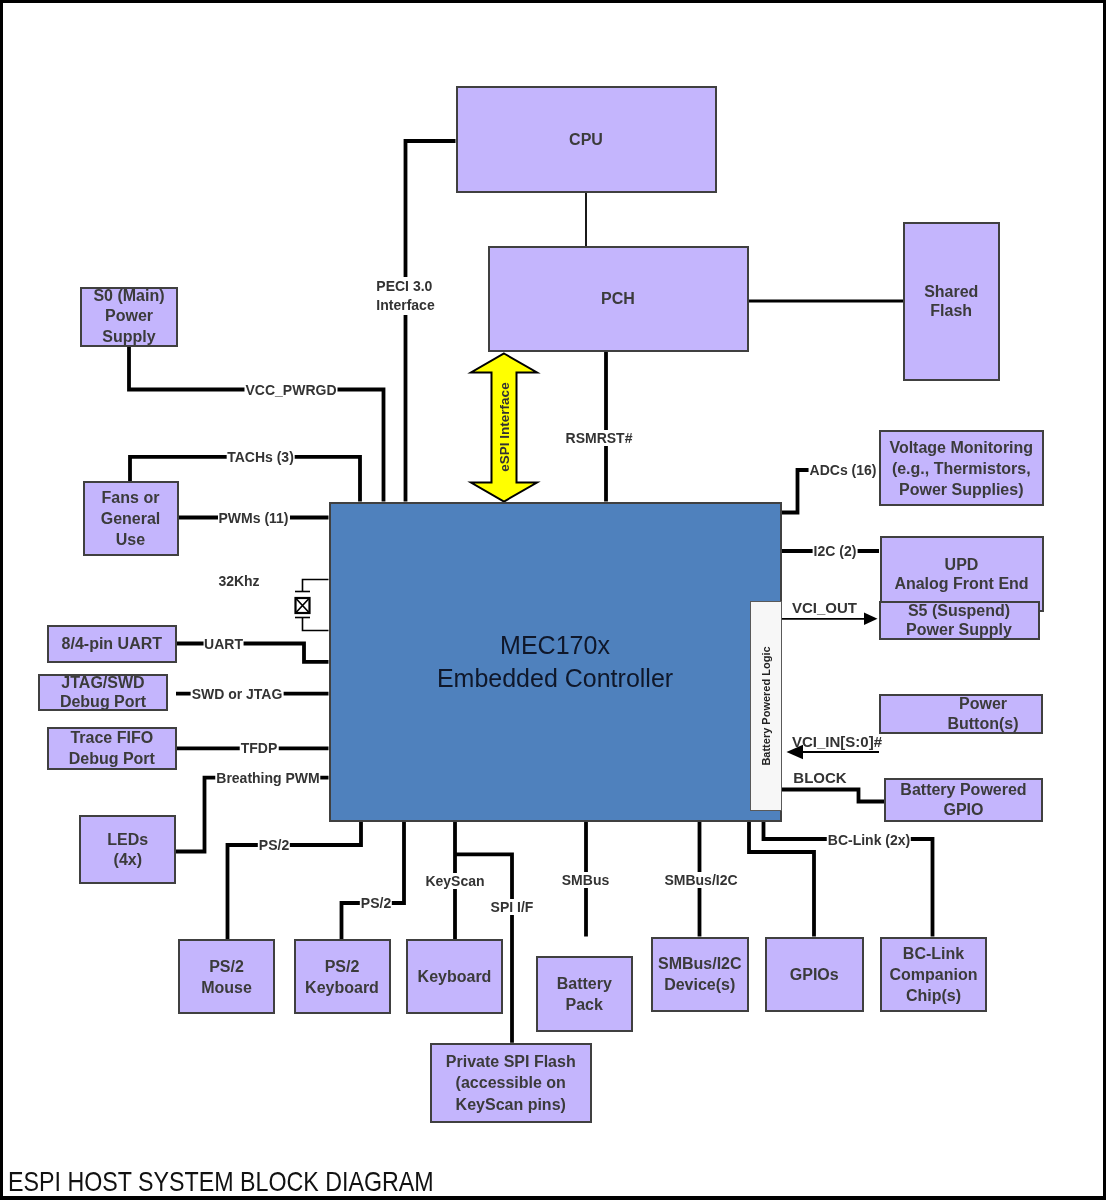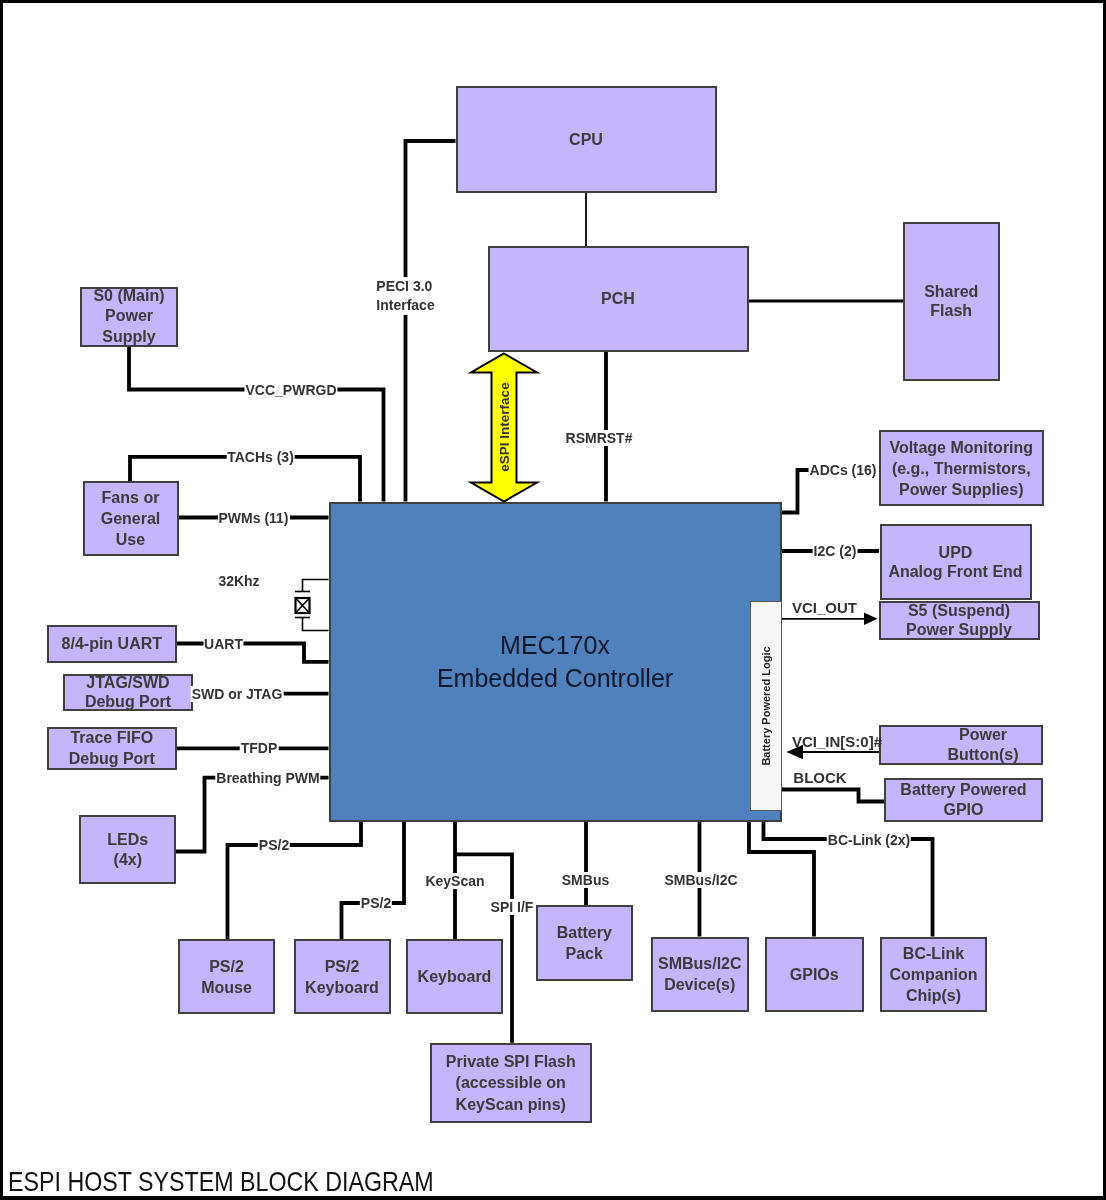--- a/index.html
+++ b/index.html
@@ -67,35 +67,35 @@
   <polygon points="504,353.5 537,372.5 516.5,372.5 516.5,482.5 537,482.5 504,501.5 471,482.5 491.5,482.5 491.5,372.5 471,372.5" fill="#FFFF00" stroke="#000" stroke-width="2"></polygon>
   <text x="504" y="427" transform="rotate(-90 504 427)" text-anchor="middle" dominant-baseline="central" font-family="Liberation Sans, sans-serif" font-size="13.5" font-weight="bold" fill="#333">eSPI Interface</text>
 </svg>
 
 <div class="b" style="left:455.5px;top:86px;width:261px;height:107px;">CPU</div>
 <div class="b" style="left:455.5px;top:246px;width:261px;height:106px;margin-left:32px;">PCH</div>
 <div class="b" style="left:903px;top:221.5px;width:96.5px;height:159px;">Shared<br>Flash</div>
 <div class="b" style="left:80px;top:286.5px;width:98px;height:60px;line-height:20.5px;">S0 (Main)<br>Power<br>Supply</div>
 <div class="b" style="left:82.5px;top:481px;width:96px;height:75px;line-height:21px;">Fans or<br>General<br>Use</div>
 <div class="b" style="left:46.8px;top:625px;width:130px;height:38px;">8/4-pin UART</div>
-<div class="b" style="left:63px;top:674px;width:130px;height:37px;line-height:18.5px;">JTAG/SWD<br>Debug Port</div>
+<div class="b" style="left:38px;top:674px;width:130px;height:37px;line-height:18.5px;">JTAG/SWD<br>Debug Port</div>
 <div class="b" style="left:46.8px;top:726.7px;width:130px;height:43.5px;line-height:21px;">Trace FIFO<br>Debug Port</div>
 <div class="b" style="left:79.3px;top:815px;width:97px;height:69px;line-height:20px;">LEDs<br>(4x)</div>
 <div class="b" style="left:178px;top:939px;width:97px;height:75px;line-height:21px;">PS/2<br>Mouse</div>
 <div class="b" style="left:293.5px;top:939px;width:97px;height:75px;line-height:21px;">PS/2<br>Keyboard</div>
 <div class="b" style="left:406px;top:939px;width:97px;height:75px;">Keyboard</div>
 <div class="b" style="left:429.5px;top:1042.8px;width:162.5px;height:80px;line-height:21.5px;">Private SPI Flash<br>(accessible on<br>KeyScan pins)</div>
-<div class="b" style="left:535.5px;top:905px;width:97.5px;height:75.5px;line-height:21px;">Battery<br>Pack</div>
+<div class="b" style="left:535.5px;top:956px;width:97.5px;height:75.5px;line-height:21px;">Battery<br>Pack</div>
 <div class="b" style="left:650.5px;top:936.5px;width:98.5px;height:75.5px;line-height:21px;">SMBus/I2C<br>Device(s)</div>
 <div class="b" style="left:765px;top:936.5px;width:98.5px;height:75.5px;">GPIOs</div>
 <div class="b" style="left:880px;top:936.5px;width:107px;height:75.5px;line-height:21px;">BC-Link<br>Companion<br>Chip(s)</div>
 <div class="b" style="left:878.5px;top:430px;width:165.5px;height:76px;line-height:21px;">Voltage Monitoring<br>(e.g., Thermistors,<br>Power Supplies)</div>
-<div class="b" style="left:879.5px;top:524px;width:152px;height:76px;line-height:19px;">UPD<br>Analog Front End</div>
+<div class="b" style="left:879.5px;top:536px;width:164px;height:76px;line-height:19px;">UPD<br>Analog Front End</div>
 <div class="b" style="left:878.5px;top:601px;width:161px;height:38.5px;line-height:19px;">S5 (Suspend)<br>Power Supply</div>
-<div class="b" style="left:879px;top:725px;width:164px;height:39.5px;padding-left:44px;">Power Button(s)</div>
+<div class="b" style="left:879px;top:694px;width:164px;height:39.5px;padding-left:44px;">Power Button(s)</div>
 <div class="b" style="left:884px;top:778px;width:159px;height:43.5px;line-height:20px;">Battery Powered<br>GPIO</div>
 
 <div class="mec" style="left:328.5px;top:501.5px;width:453px;height:320px;">
   <div style="font-size:25px;line-height:33px;">MEC170x<br>Embedded Controller</div>
 </div>
 <div class="bpl" style="left:750px;top:600.5px;width:31.5px;height:210.5px;">
     <span>Battery Powered Logic</span>
   </div>
 
 <div class="lb" style="left:291px;top:390px;">VCC_PWRGD</div>

